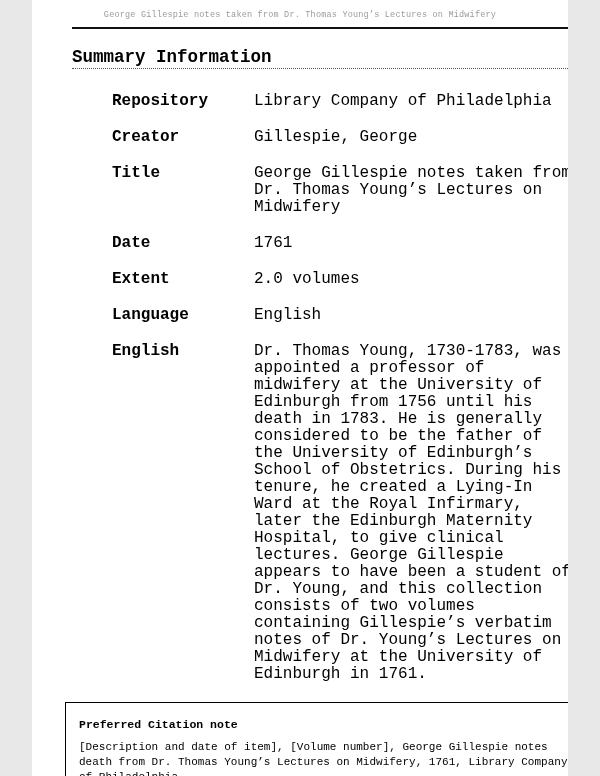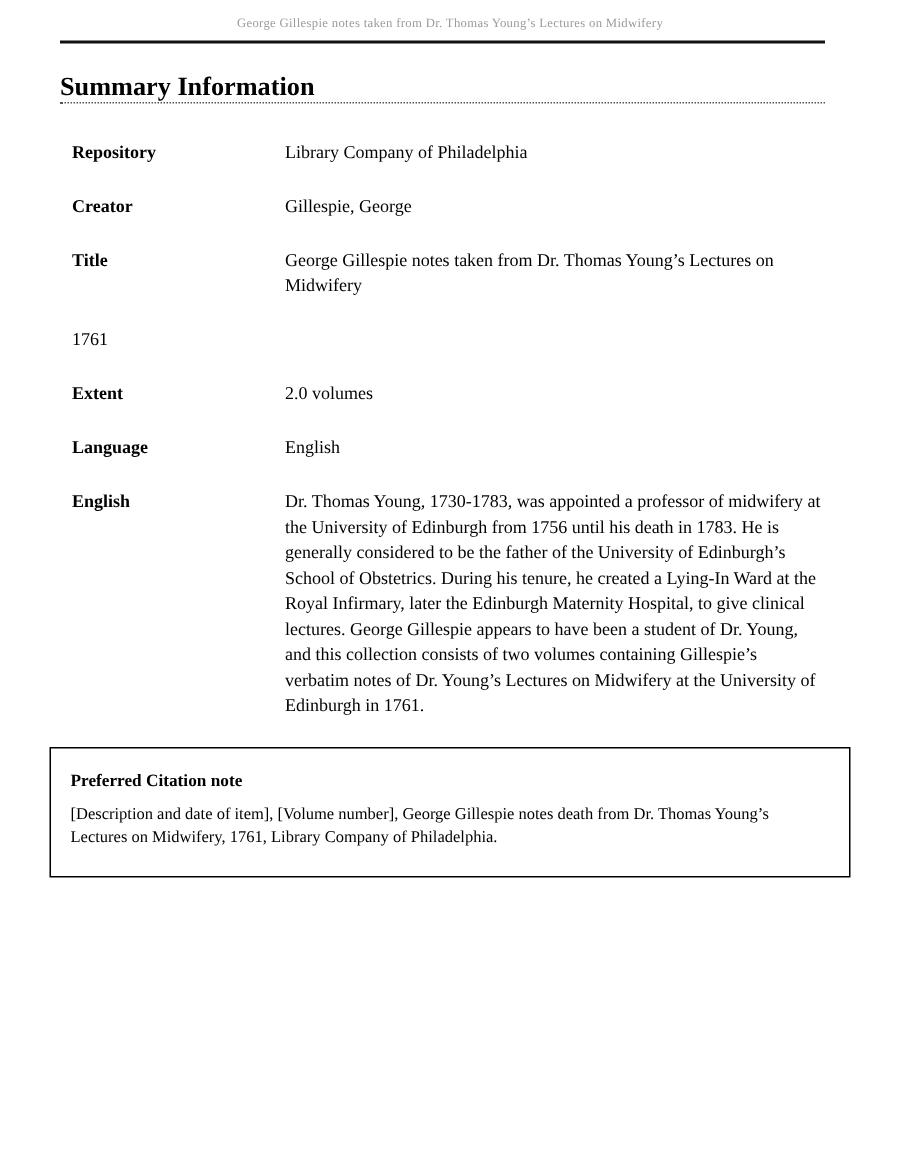--- a/index.html
+++ b/index.html
@@ -1,23 +1,23 @@
 <!DOCTYPE html>
 <html><head>
 <meta charset="utf-8">
 <style>
   * { margin: 0; padding: 0; box-sizing: border-box; }
   html, body { background: #e8e8e8; }
   .page {
     position: relative;
-    width: 600px;
+    width: 536px;
     height: 776px;
     margin: 0 auto;
     background: #ffffff;
-    font-family: Liberation Serif, serif;
+    font-family: Liberation Mono, monospace;
     color: #000000;
     overflow: hidden;
   }
   .running-header {
     position: absolute;
     top: 10px;
     left: 0;
     width: 100%;
     text-align: center;
     font-size: 8.5px;
@@ -49,22 +49,23 @@
     margin-bottom: 24px;
   }
   .summary-table {
     margin-left: 8px;
     width: 502px;
   }
   .summary-row {
     display: grid;
     grid-template-columns: 142px 1fr;
     margin-bottom: 19px;
-    font-size: 12px;
+    font-size: 16px;
     line-height: 17px;
+    margin-left: 32px;
   }
   .row-label { font-weight: bold; }
   .row-value { padding-right: 2px; }
   .citation-box {
     margin: 12px 0 0 -7px;
     width: 534px;
     border: 1px solid #000000;
     padding: 15px 22px 18px 13px;
     background: #ffffff;
   }
@@ -114,20 +115,21 @@
         <div class="row-label">Creator</div>
         <div class="row-value">Gillespie, George</div>
       </div>
 
       <div class="summary-row">
         <div class="row-label">Title</div>
         <div class="row-value">George Gillespie notes taken from Dr. Thomas Young’s Lectures on Midwifery</div>
       </div>
 
       <div class="summary-row">
+        <div class="row-label">Date</div>
         <div class="row-value">1761</div>
       </div>
 
       <div class="summary-row">
         <div class="row-label">Extent</div>
         <div class="row-value">2.0 volumes</div>
       </div>
 
       <div class="summary-row">
         <div class="row-label">Language</div>

